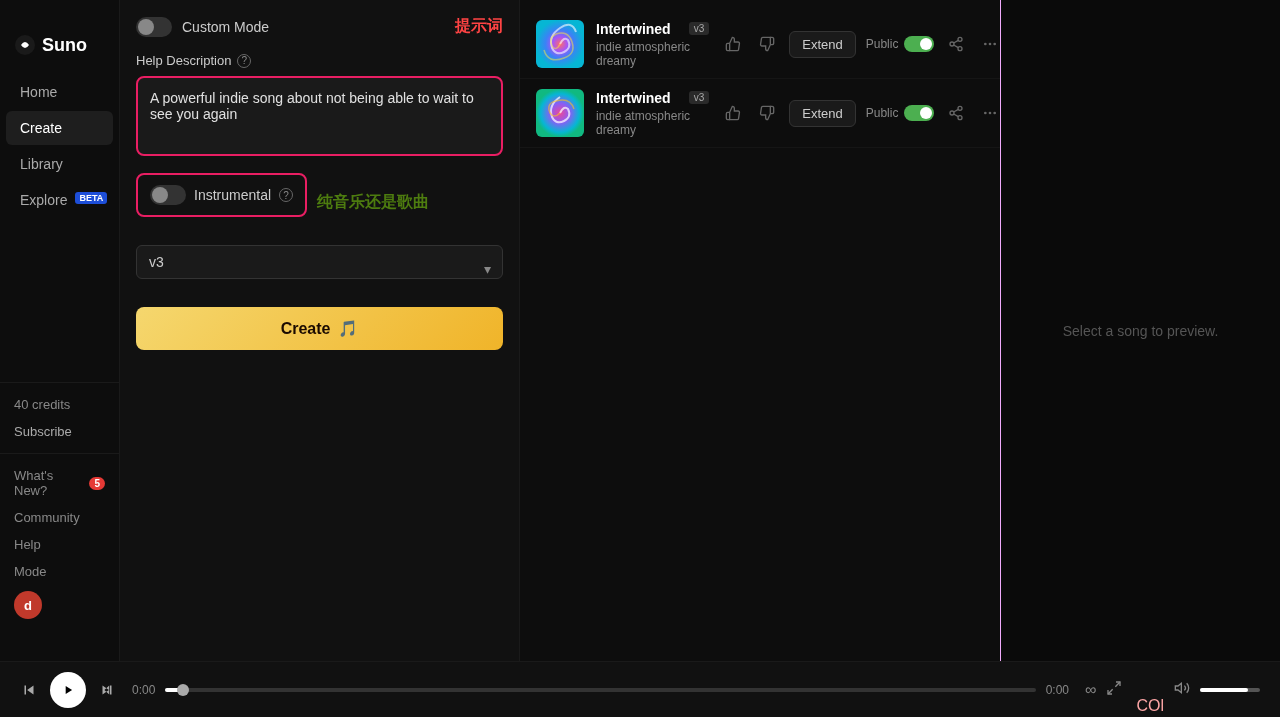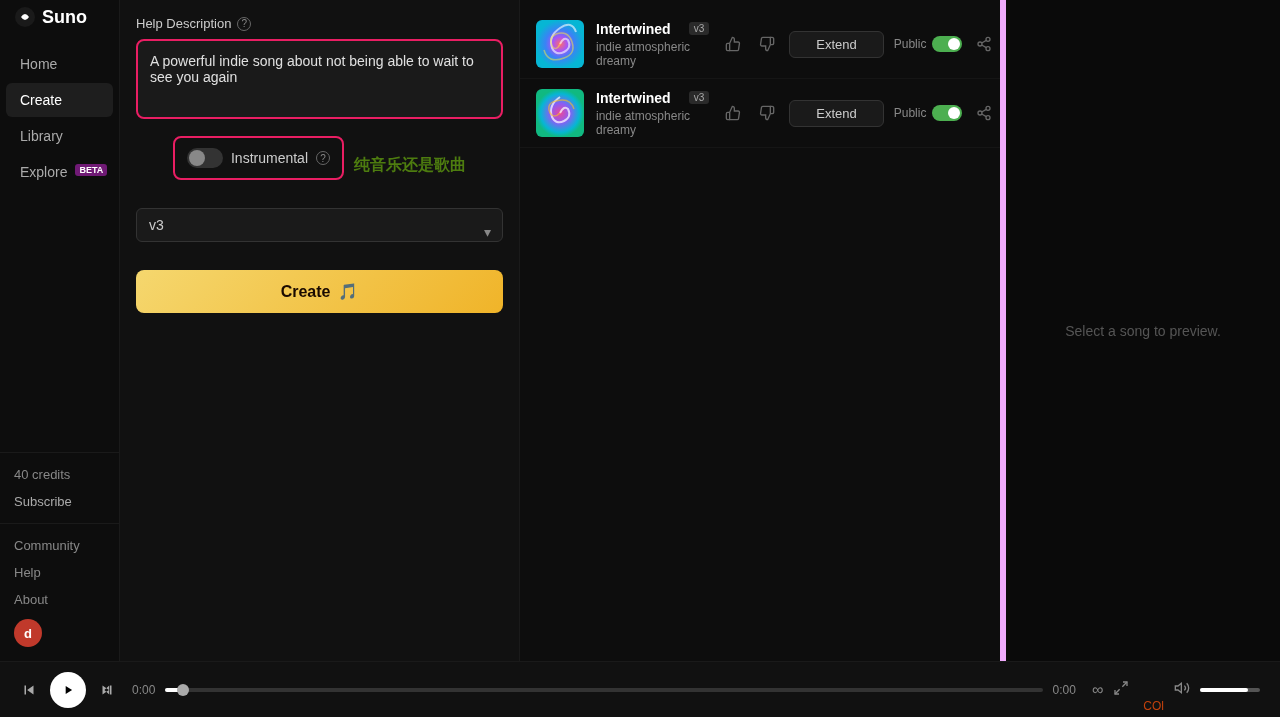--- a/index.html
+++ b/index.html
@@ -20,21 +20,21 @@
       flex: 1;
       overflow: hidden;
     }
 
     
     .sidebar {
       width: 120px;
       background: #0d0d0d;
       display: flex;
       flex-direction: column;
-      padding: 0 0;
+      padding: 28px 0;
       flex-shrink: 0;
       border-right: 1px solid #1a1a1a;
     }
 
     .sidebar-logo {
       display: flex;
       align-items: center;
       gap: 6px;
       padding: 6px 14px 18px;
     }
@@ -67,21 +67,21 @@
       align-items: flex-start;
       gap: 8px;
     }
 
     .sidebar-item.active {
       background: #1e1e1e;
       color: #fff;
     }
 
     .beta-badge {
-      background: #701a75;
+      background: #1d4ed8;
       color: #fff;
       font-size: 9px;
       padding: 1px 4px;
       border-radius: 3px;
       font-weight: 700;
     }
 
     .sidebar-bottom {
       padding: 8px 0;
       border-top: 1px solid #1a1a1a;
@@ -378,21 +378,21 @@
       padding: 4px;
       display: flex;
       align-items: center;
     }
 
     .extend-btn {
       background: #1a1a1a;
       border: 1px solid #333;
       color: #ccc;
       font-size: 13px;
-      padding: 5px 26px;
+      padding: 5px 12px;
       border-radius: 6px;
       cursor: pointer;
     }
 
     .public-toggle-row {
       display: flex;
       align-items: center;
       gap: 6px;
     }
 
@@ -420,21 +420,21 @@
       right: 2px;
     }
 
     
     .preview-panel {
       width: 280px;
       background: #0a0a0a;
       display: flex;
       align-items: center;
       justify-content: center;
-      border-left: 6px solid #f0abfc;
+      border-left: 1px solid #f0abfc;
       flex-shrink: 0;
     }
 
     .preview-text {
       color: #555;
       font-size: 14px;
     }
 
     
     .player-bar {
@@ -541,22 +541,22 @@
     }
 
     .volume-fill {
       height: 100%;
       background: #fff;
       border-radius: 2px;
       width: 80%;
     }
 
     .col-text {
-      color: #c2410c;
-      font-size: 12px;
+      color: #fca5a5;
+      font-size: 16px;
       margin-left: 4px;
       margin-top: 32px;
     }
   </style>
 </head>
 <body>
 
 <div class="main-layout">
 
   <div class="sidebar">
@@ -582,43 +582,54 @@
         <span>Explore</span>
         <span class="beta-badge">BETA</span>
       </div>
     </nav>
 
     <div class="sidebar-bottom">
       <div class="credits-text">40 credits</div>
       <div class="subscribe-btn">Subscribe</div>
       <div class="sidebar-footer-links">
         <div class="sidebar-footer-item">
+          <span>What's New?</span>
+          <span class="whats-new-badge">5</span>
+        </div>
+        <div class="sidebar-footer-item">
           <span>Community</span>
         </div>
         <div class="sidebar-footer-item">
           <span>Help</span>
         </div>
         <div class="sidebar-footer-item">
-          <span>About</span>
+          <span>Mode</span>
         </div>
       </div>
       <div class="user-avatar">d</div>
     </div>
   </div>
 
   <div class="create-panel">
+    <div class="custom-mode-row">
+      <div class="toggle-switch off">
+        <div class="toggle-thumb"></div>
+      </div>
+      <span class="custom-mode-label">Custom Mode</span>
+      <span class="hint-label">提示词</span>
+    </div>
 
     <div class="song-desc-label">
       <span>Help Description</span>
       <span class="info-icon">?</span>
     </div>
 
     <textarea class="song-desc-textarea" style="">A powerful indie song about not being able to wait to see you again</textarea>
 
-    <div style="display:flex; align-items:center; margin-bottom:14px;justify-content:center;">
+    <div style="display:flex; align-items:center; margin-bottom:14px;">
       <div class="instrumental-row">
         <div class="toggle-switch off">
           <div class="toggle-thumb"></div>
         </div>
         <span class="instrumental-label">Instrumental</span>
         <span class="info-icon">?</span>
       </div>
       <span class="chinese-hint">纯音乐还是歌曲</span>
     </div>
 

